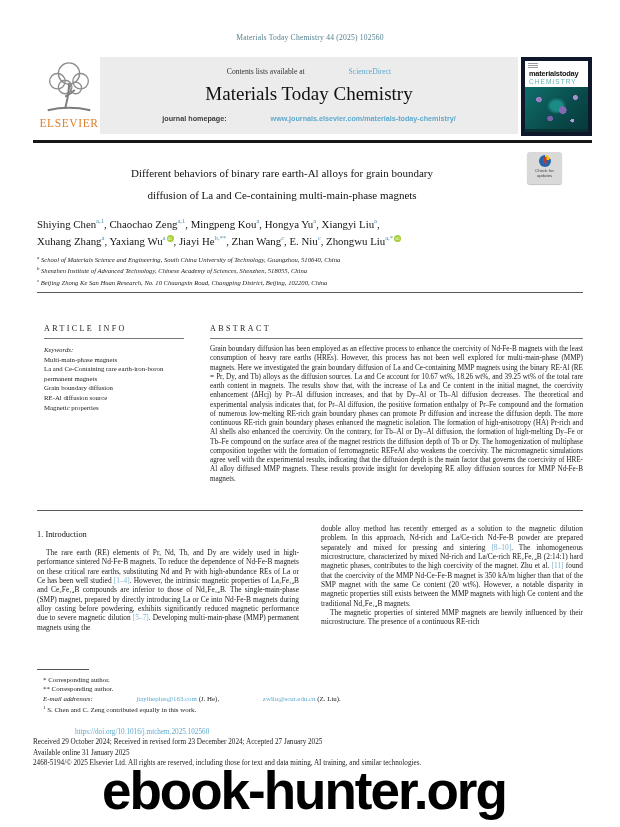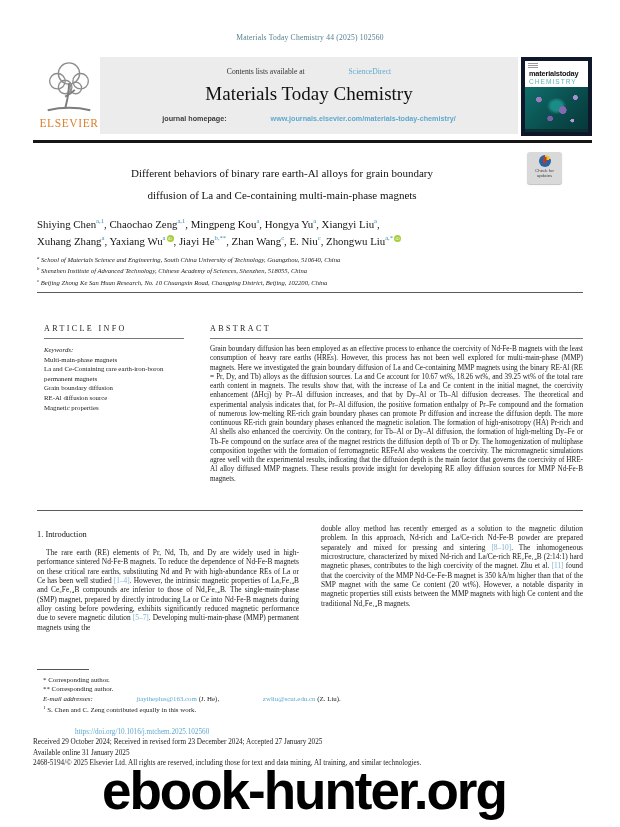--- a/index.html
+++ b/index.html
@@ -196,20 +196,21 @@
 
 <div class="abs rule-thin rule-mid"></div>
 
 <div class="abs body-left">
   <div class="sec-title">1. Introduction</div>
   <div class="para indent">The rare earth (RE) elements of Pr, Nd, Tb, and Dy are widely used in high-performance sintered Nd-Fe-B magnets. To reduce the dependence of Nd-Fe-B magnets on these critical rare earths, substituting Nd and Pr with high-abundance REs of La or Ce has been well studied <span class="cite">[1–4]</span>. However, the intrinsic magnetic properties of La₂Fe₁₄B and Ce₂Fe₁₄B compounds are inferior to those of Nd₂Fe₁₄B. The single-main-phase (SMP) magnet, prepared by directly introducing La or Ce into Nd-Fe-B magnets during alloy casting before powdering, exhibits significantly reduced magnetic performance due to severe magnetic dilution <span class="cite">[5–7]</span>. Developing multi-main-phase (MMP) permanent magnets using the</div>
 </div>
 
 <div class="abs body-right">
   <div class="para">double alloy method has recently emerged as a solution to the magnetic dilution problem. In this approach, Nd-rich and La/Ce-rich Nd-Fe-B powder are prepared separately and mixed for pressing and sintering <span class="cite">[8–10]</span>. The inhomogeneous microstructure, characterized by mixed Nd-rich and La/Ce-rich RE₂Fe₁₄B (2:14:1) hard magnetic phases, contributes to the high coercivity of the magnet. Zhu et al. <span class="cite">[11]</span> found that the coercivity of the MMP Nd-Ce-Fe-B magnet is 350 kA/m higher than that of the SMP magnet with the same Ce content (20 wt%). However, a notable disparity in magnetic properties still exists between the MMP magnets with high Ce content and the traditional Nd₂Fe₁₄B magnets.</div>
+  <div class="para indent">The magnetic properties of sintered MMP magnets are heavily influenced by their microstructure. The presence of a continuous RE-rich</div>
 </div>
 
 <div class="abs foot-rule"></div>
 <div class="abs footnotes">
   <div class="fnline"><span>*</span><span> Corresponding author.</span></div>
   <div class="fnline"><span>**</span><span> Corresponding author.</span></div>
   <div class="fnline"><span class="em-label">E-mail addresses: </span><span class="link">jiayiheplus@163.com</span><span> (J. He), </span><span class="link">zwliu@scut.edu.cn</span><span> (Z. Liu).</span></div>
   <div class="fnline"><span class="fn-sup">1</span><span> S. Chen and C. Zeng contributed equally in this work.</span></div>
 </div>
 

